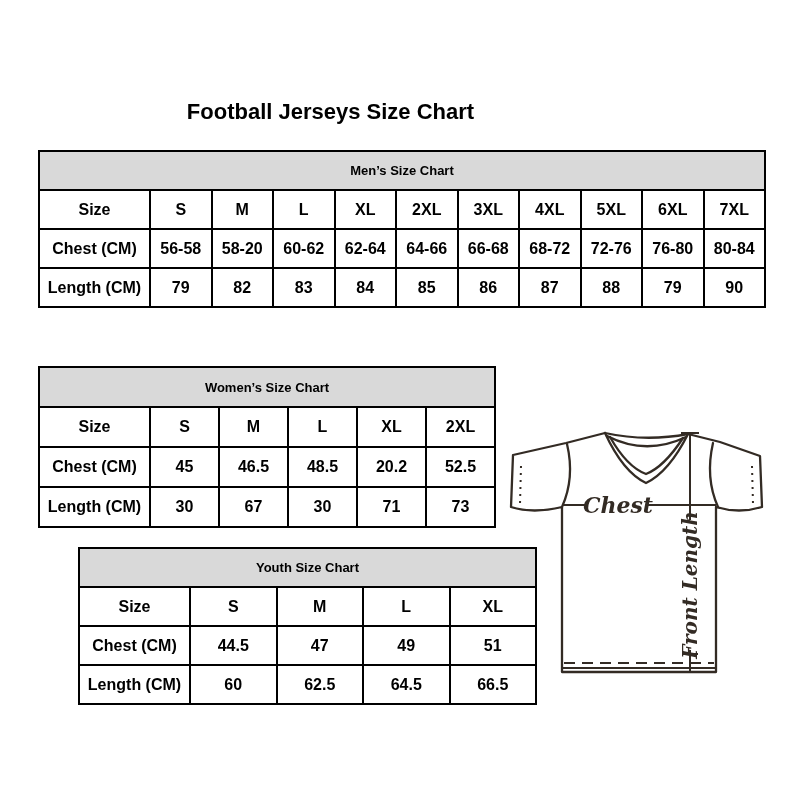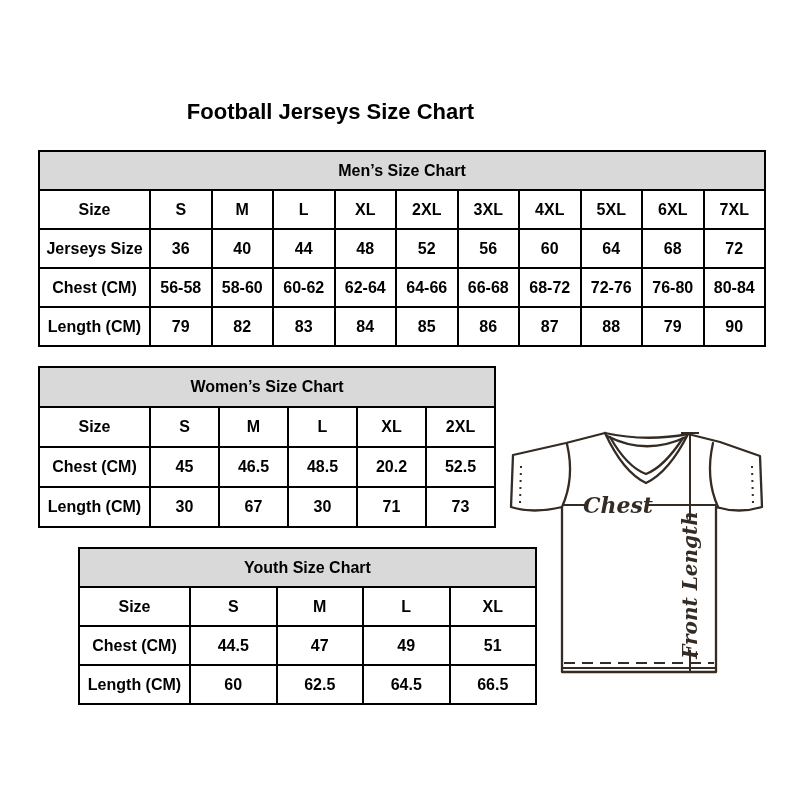--- a/index.html
+++ b/index.html
@@ -21,21 +21,21 @@
   table.size-table{
     position:absolute;border-collapse:collapse;table-layout:fixed;background:#fff;
   }
   table.size-table th,
   table.size-table td{
     border:2px solid var(--border);
     text-align:center;vertical-align:middle;
     font-weight:bold;color:var(--text);padding:0;overflow:hidden;white-space:nowrap;
   }
   table.size-table th.chart-head{
-    background:var(--header-bg);font-size:16px;
+    background:var(--header-bg);font-size:13px;
   }
   table.size-table td{font-size:16px;}
   #mens-table{left:38px;top:150px;width:728px;}
   #mens-table th,#mens-table td{height:37px;}
   #womens-table{left:38px;top:366px;width:458px;border-radius:16px;}
   #womens-table th,#womens-table td{height:38px;}
   #youth-table{left:38px;top:547px;width:459px;margin-left:40px;}
   #youth-table th,#youth-table td{height:37px;}
   .jersey-wrap{position:absolute;left:505px;top:420px;width:266px;height:258px;}
   .jersey-wrap svg{display:block;width:100%;height:100%;}
@@ -82,36 +82,23 @@
           <td>L</td>
           <td>XL</td>
           <td>2XL</td>
           <td>3XL</td>
           <td>4XL</td>
           <td>5XL</td>
           <td>6XL</td>
           <td>7XL</td>
         </tr>
         <tr>
-          <td>Jerseys Size</td>
-          <td>36</td>
-          <td>40</td>
-          <td>44</td>
-          <td>48</td>
-          <td>52</td>
-          <td>56</td>
-          <td>60</td>
-          <td>64</td>
-          <td>68</td>
-          <td>72</td>
-        </tr>
-        <tr>
           <td>Chest (CM)</td>
           <td>56-58</td>
-          <td>58-60</td>
+          <td>58-20</td>
           <td>60-62</td>
           <td>62-64</td>
           <td>64-66</td>
           <td>66-68</td>
           <td>68-72</td>
           <td>72-76</td>
           <td>76-80</td>
           <td>80-84</td>
         </tr>
         <tr>

